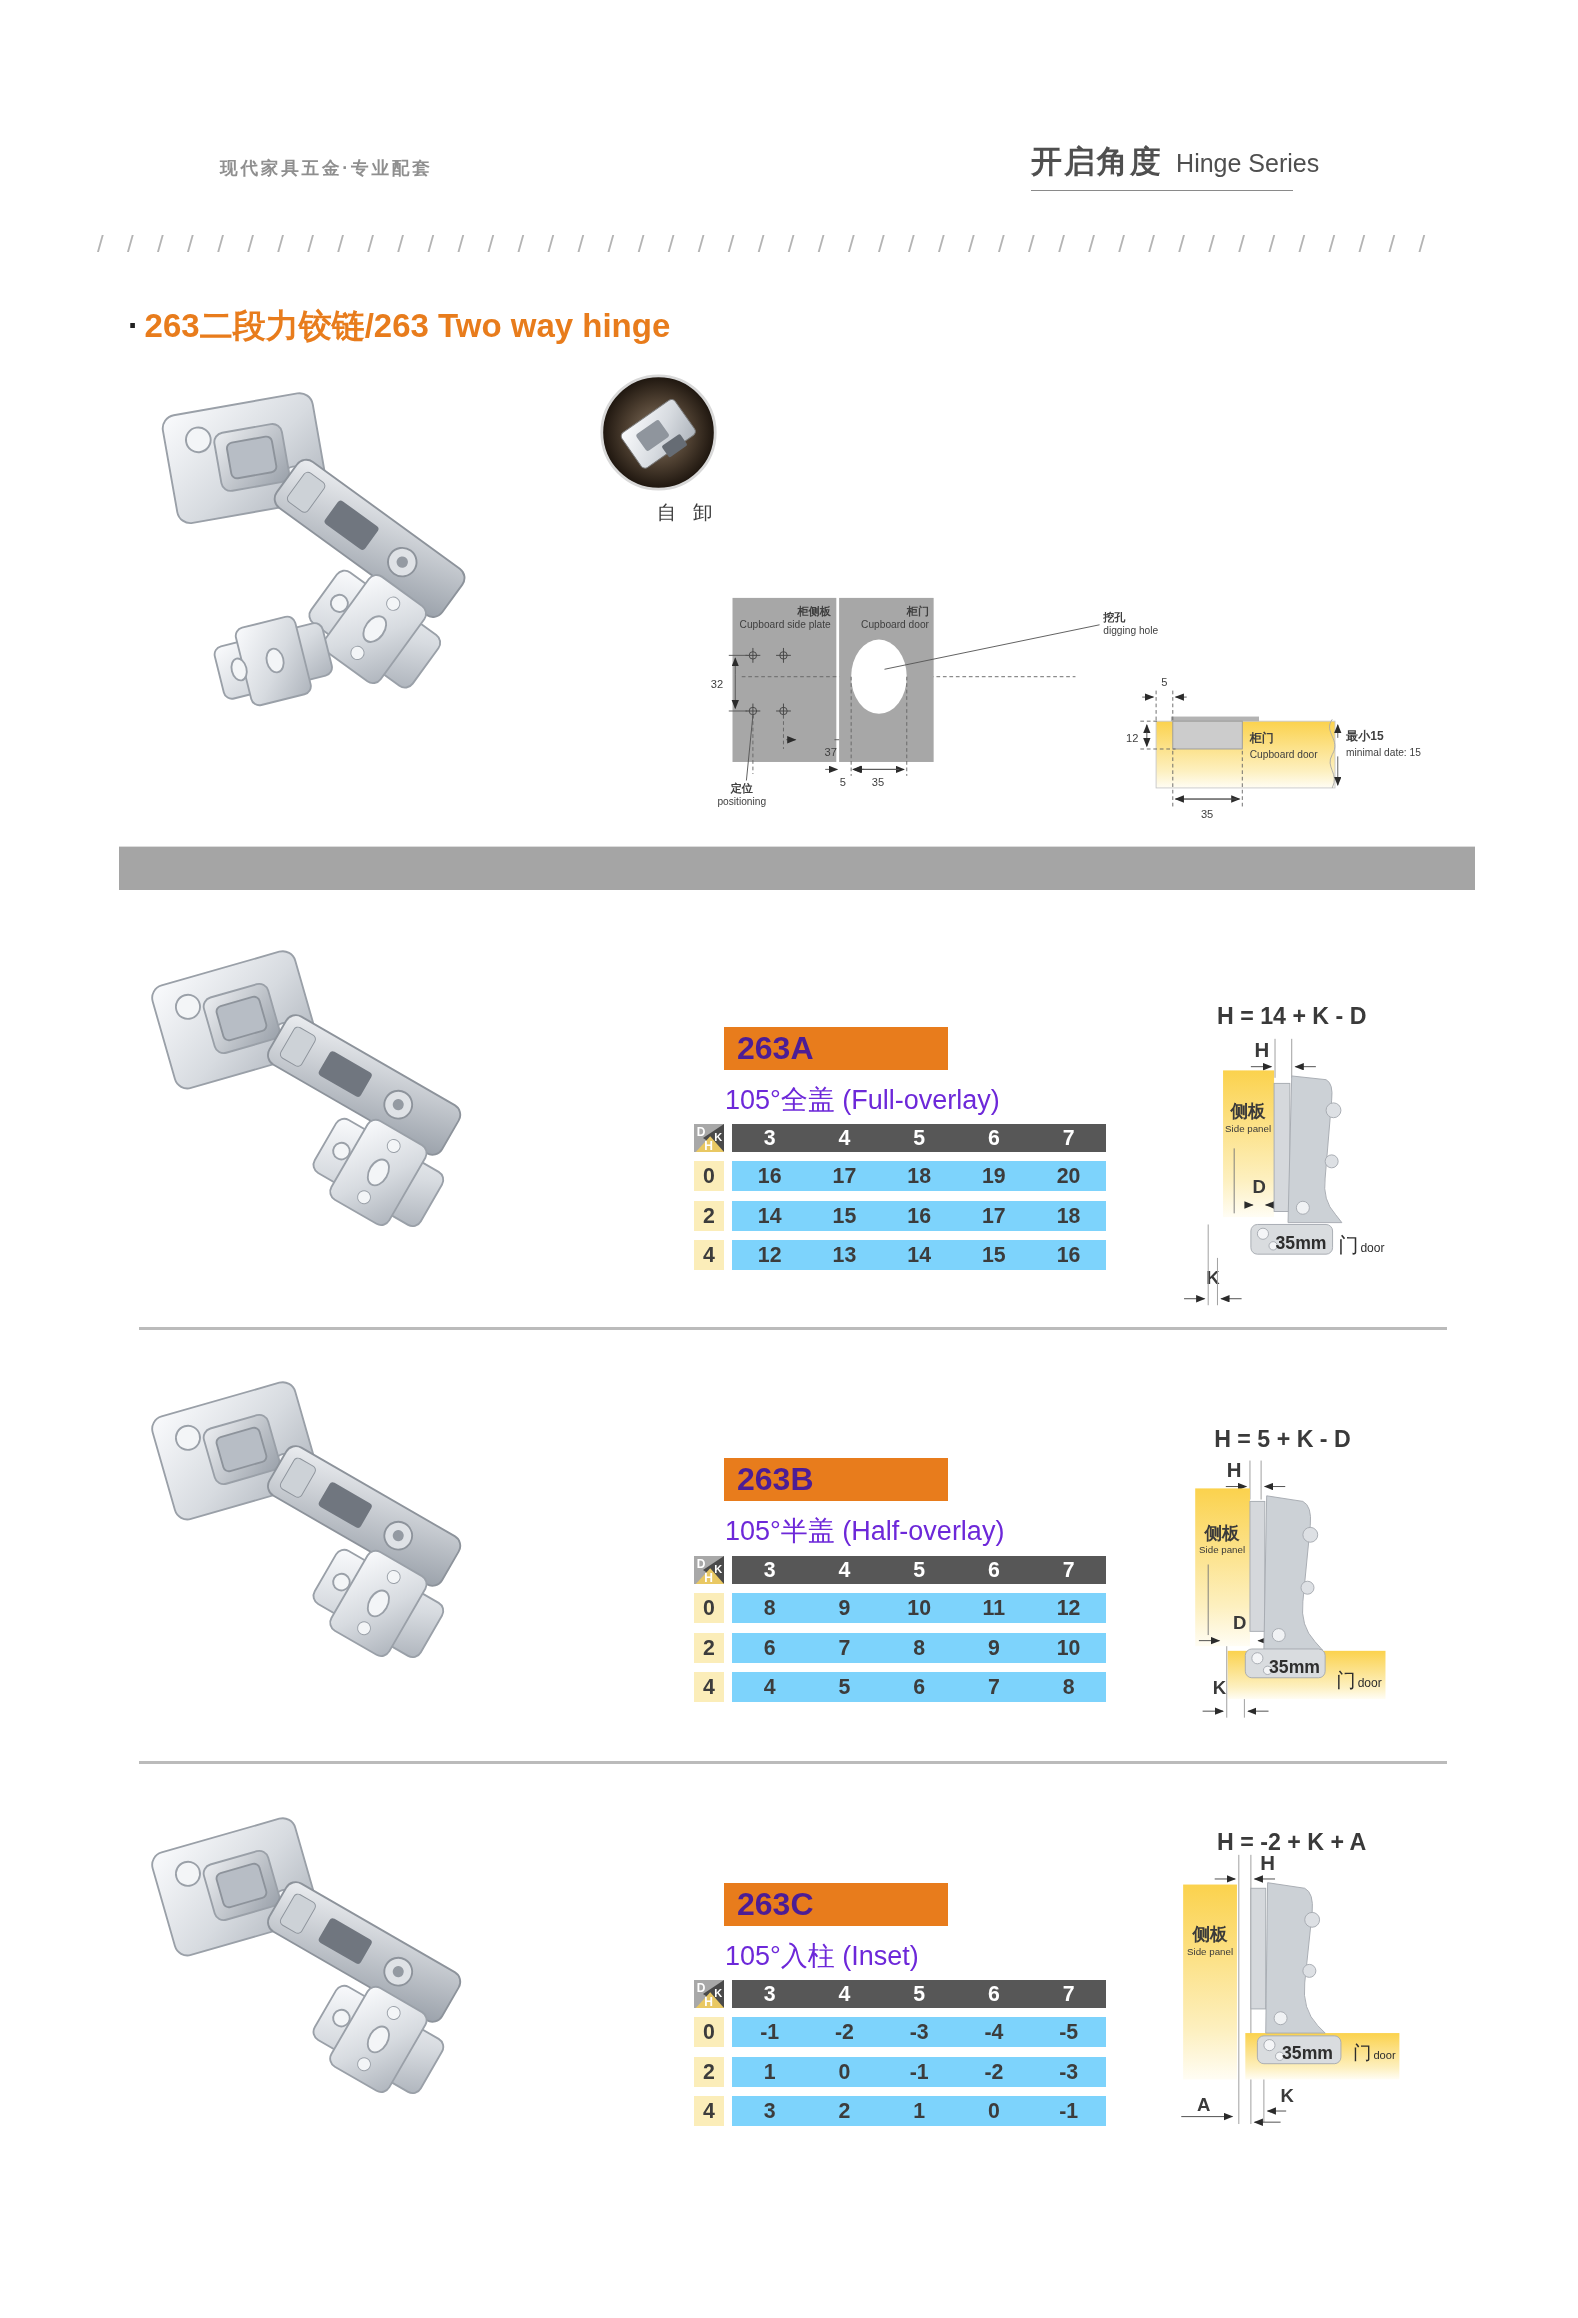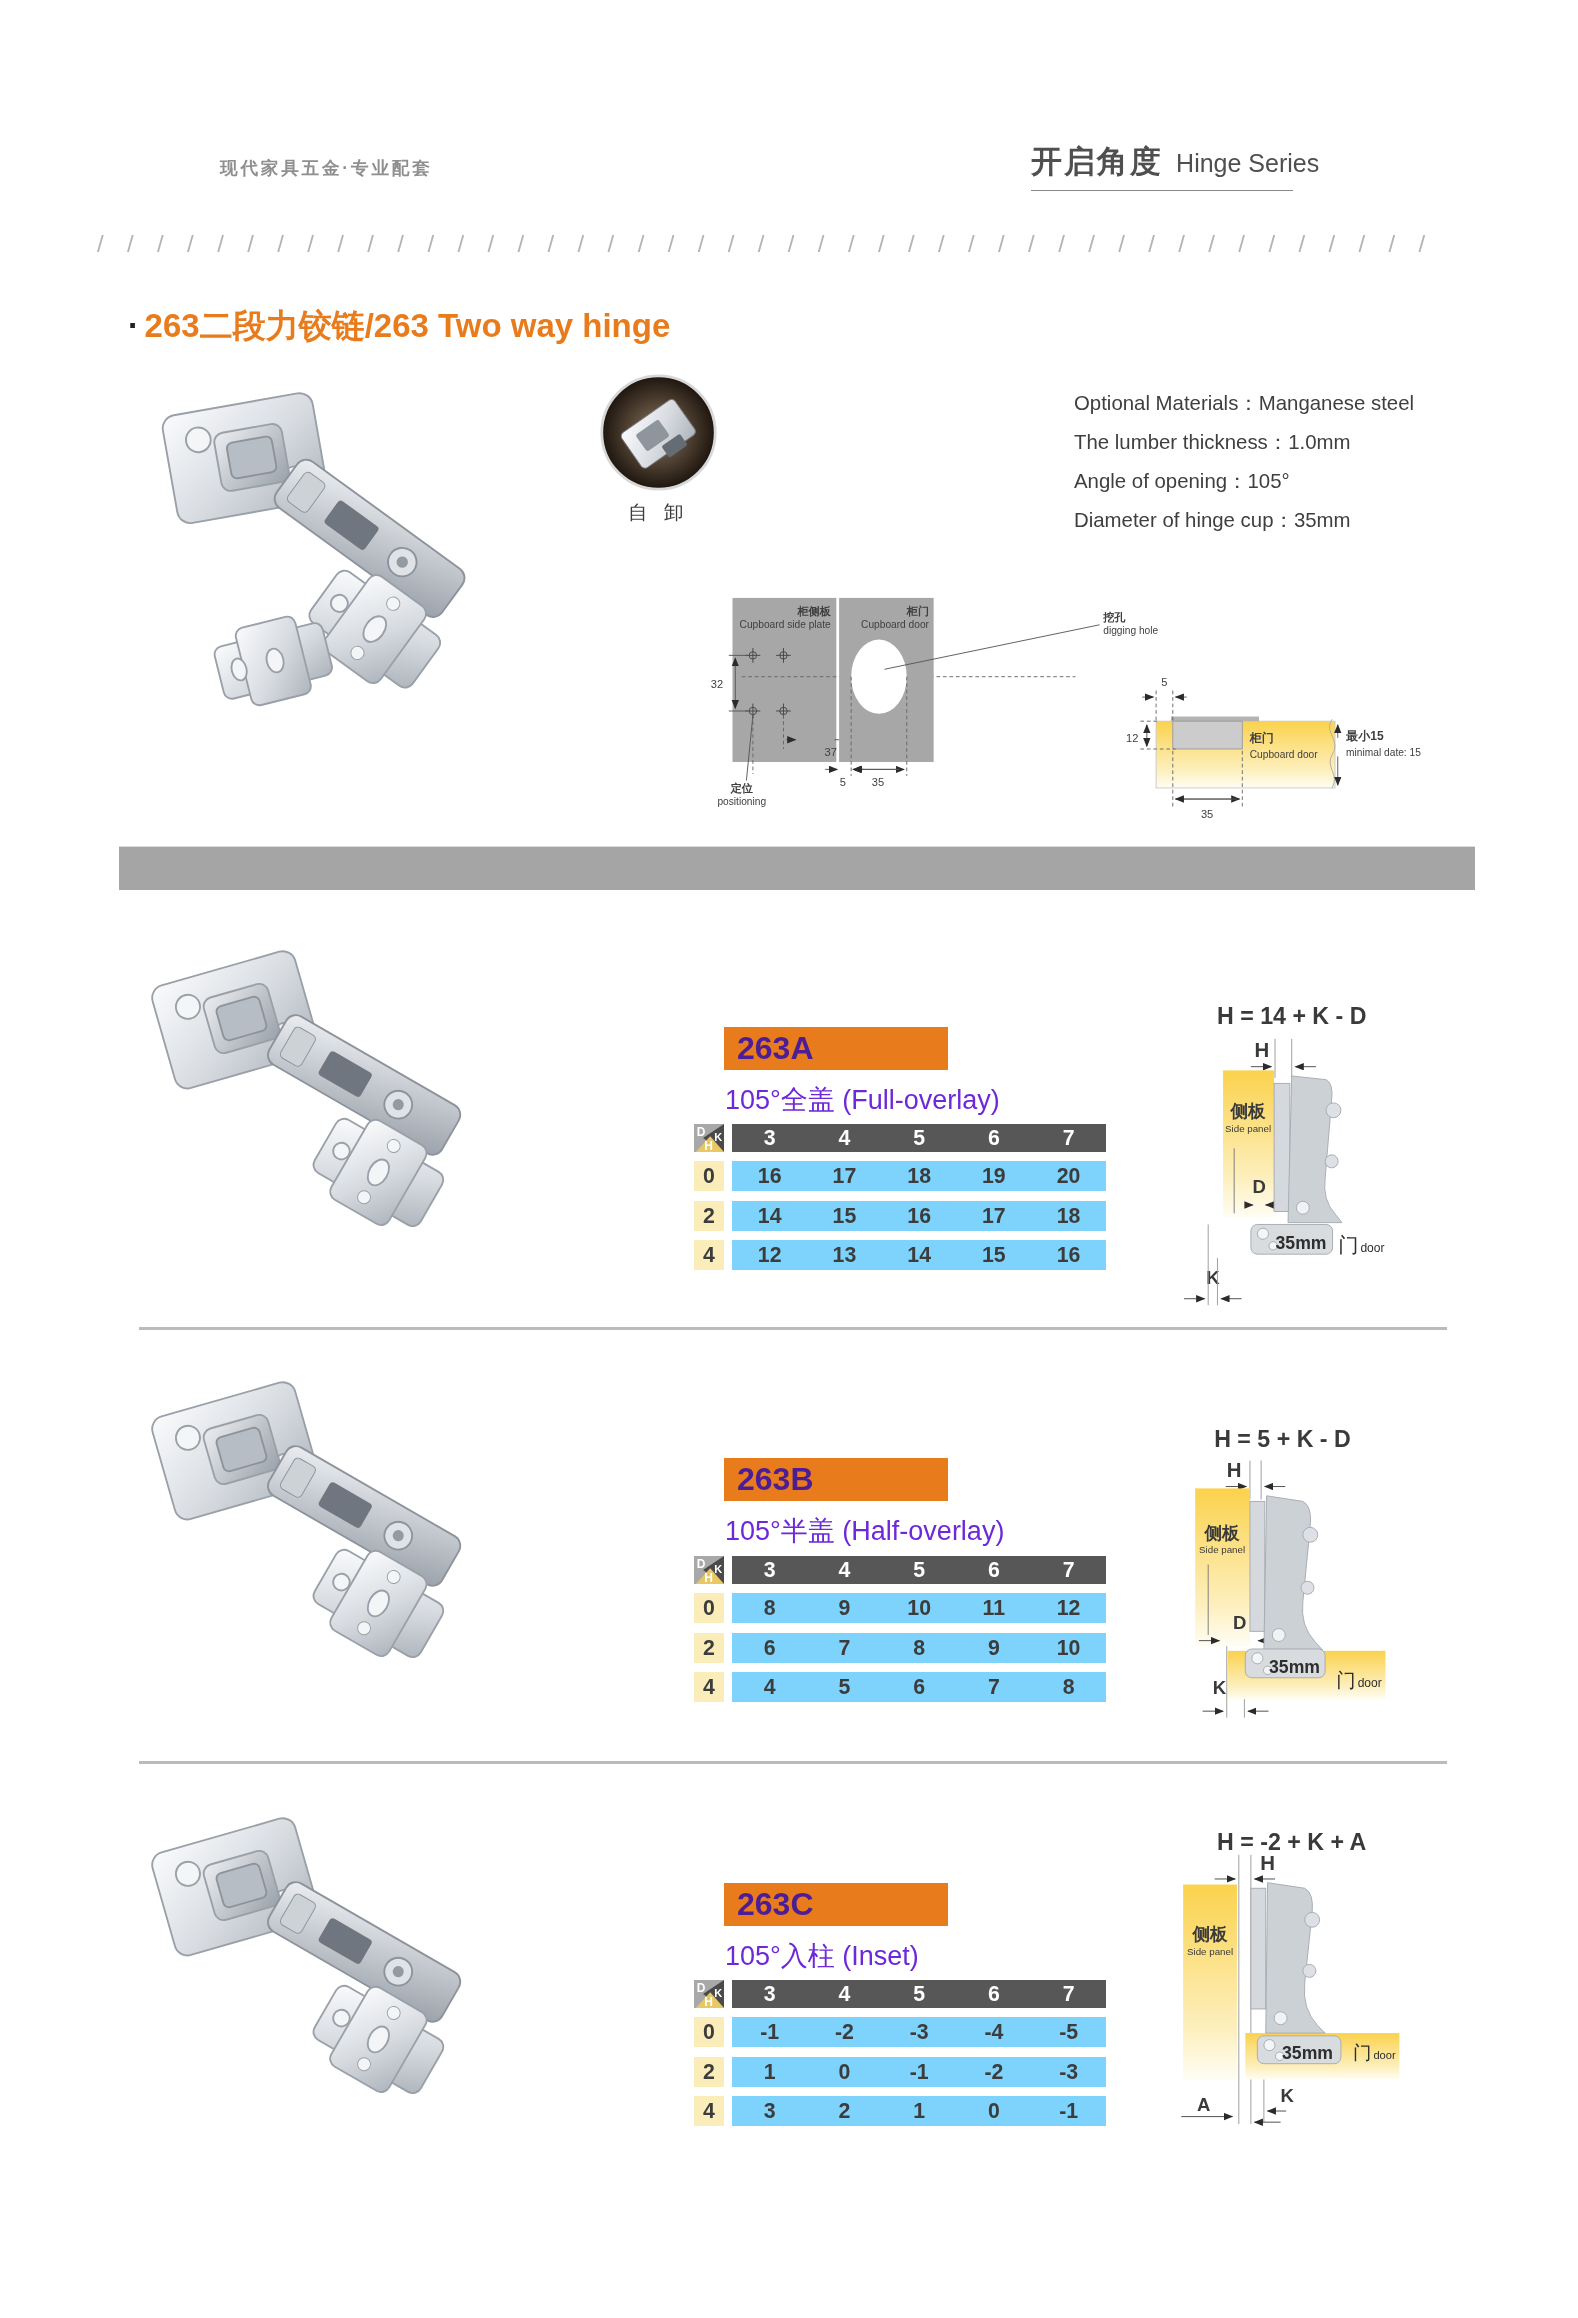--- a/index.html
+++ b/index.html
@@ -13,21 +13,21 @@
           white-space:nowrap;text-align:center;}
   .series-cn{font-size:31px;font-weight:bold;color:#4f4f4f;letter-spacing:1.9px;}
   .series-en{font-size:25px;color:#4f4f4f;margin-left:9.3px;}
   .slashes{left:97px;top:230px;width:1391px;font-size:24px;color:#b4b4b4;word-spacing:16.7px;
            white-space:nowrap;overflow:hidden;}
 
   
   .title{left:128px;top:304px;font-size:33px;font-weight:bold;white-space:nowrap;}
   .title .bullet{color:#222;margin-right:5.6px;}
   .title .ttext{color:#e87c1c;}
-  .detail-caption{left:599px;top:499px;width:119px;text-align:center;font-size:19.5px;
+  .detail-caption{left:599px;top:499px;width:119px;text-align:right;font-size:19.5px;
                   letter-spacing:5.6px;color:#3c3c3c;}
   .specs{line-height:39px;white-space:nowrap;}
   .specs-cn{left:793px;top:382px;font-size:21.3px;color:#3f3f3f;}
   .specs-en{left:1074px;top:384px;font-size:20.4px;color:#3f3f3f;}
 
   
   .divider{left:119px;top:846px;width:1356px;height:43px;background:#a5a5a5;border-top:1.9px solid #dcdcdc;}
   .sep-line{left:139px;height:2.8px;width:1308px;background:#bbb;}
 
   
@@ -135,26 +135,20 @@
   <svg class="abs" style="left:599px;top:373px" width="119" height="119" viewBox="0 0 128 128">
     <circle cx="64" cy="64" r="61" fill="url(#dk)" stroke="#d8d8d8" stroke-width="3"></circle>
     <g transform="rotate(-35 64 64)">
       <rect x="28" y="42" width="70" height="46" rx="5" fill="url(#mg1)" stroke="#777"></rect>
       <rect x="42" y="52" width="30" height="22" rx="3" fill="#8f959d"></rect>
       <rect x="58" y="78" width="24" height="15" rx="2" fill="#666c74"></rect>
     </g>
   </svg>
   <div class="abs detail-caption">自 卸</div>
 
-  <div class="abs specs specs-en">
-    <div>Optional Materials：Manganese steel</div>
-    <div>The lumber thickness：1.0mm</div>
-    <div>Angle of opening：105°</div>
-    <div>Diameter of hinge cup：35mm</div>
-  </div>
 
   <svg class="abs" style="left:686px;top:584px" width="816" height="241" viewBox="0 0 880 260">
 
     <rect x="50" y="15" width="112" height="177" fill="#a7a7a7"></rect>
     <text class="cntxt" x="156" y="33" text-anchor="end">柜侧板</text>
     <text class="lbltxt" x="156" y="47" text-anchor="end">Cupboard side plate</text>
     <g stroke="#444" fill="none">
       <circle cx="72" cy="77" r="4" fill="#a7a7a7"></circle>
         <line x1="64" y1="77" x2="80" y2="77"></line>
         <line x1="72" y1="69" x2="72" y2="85"></line>

